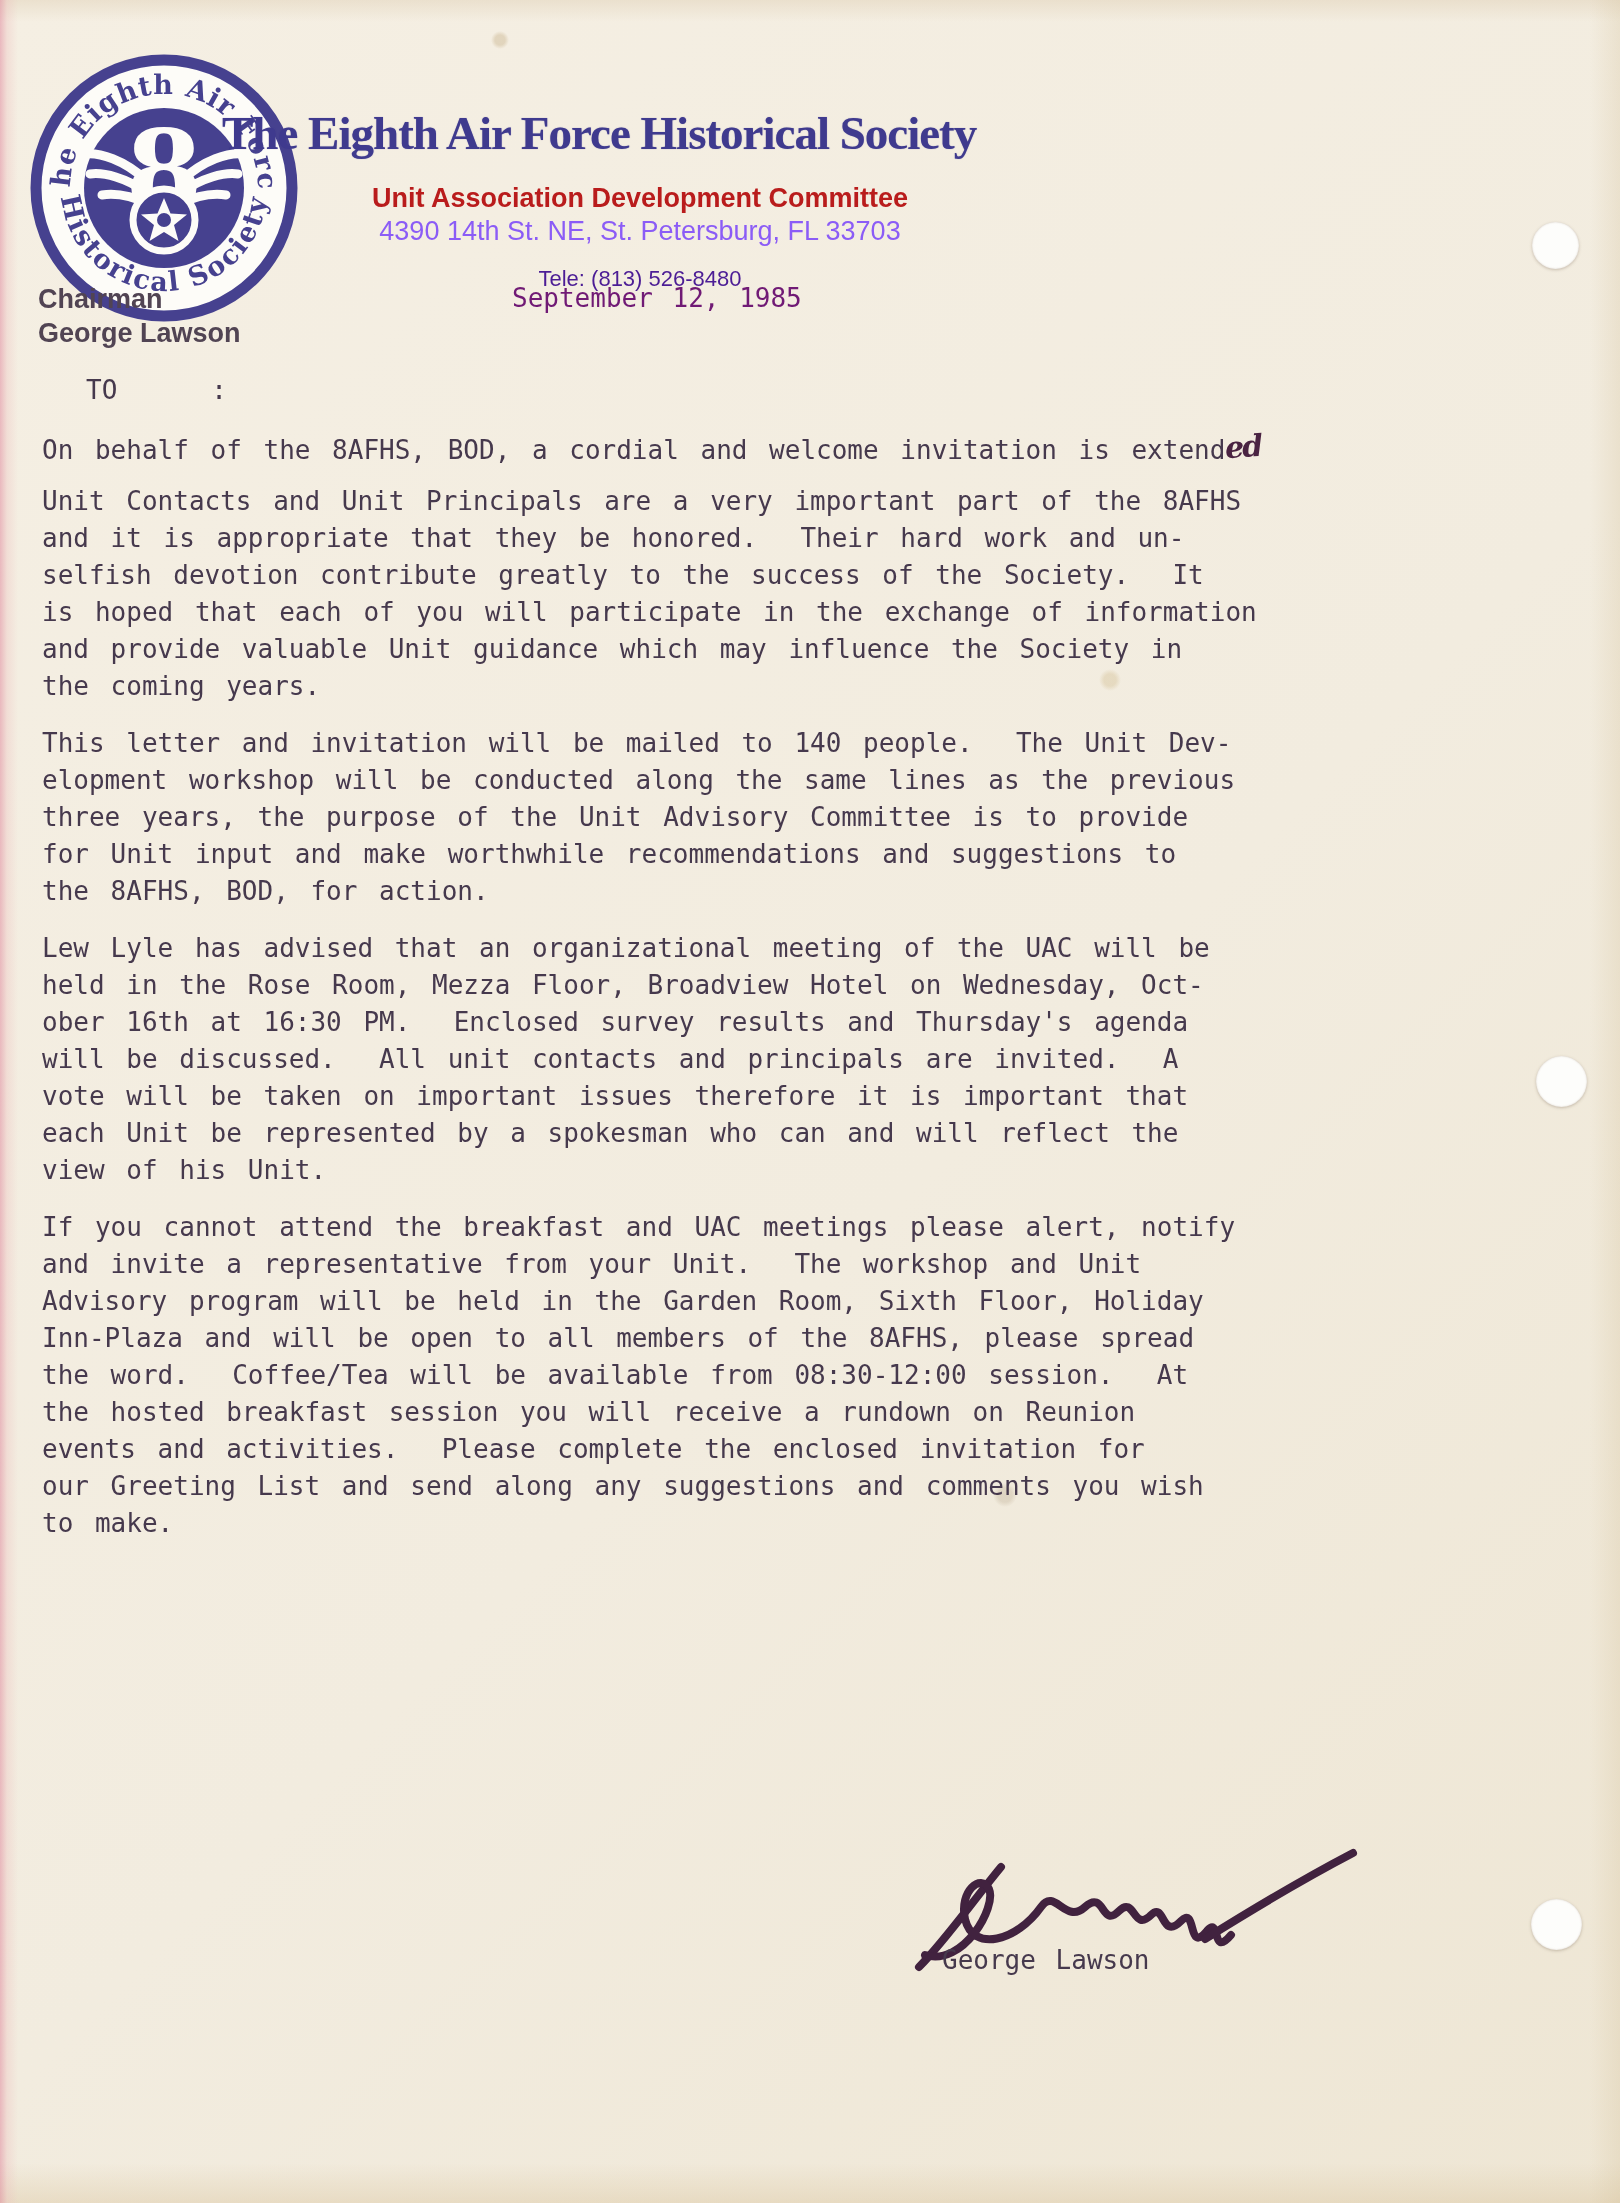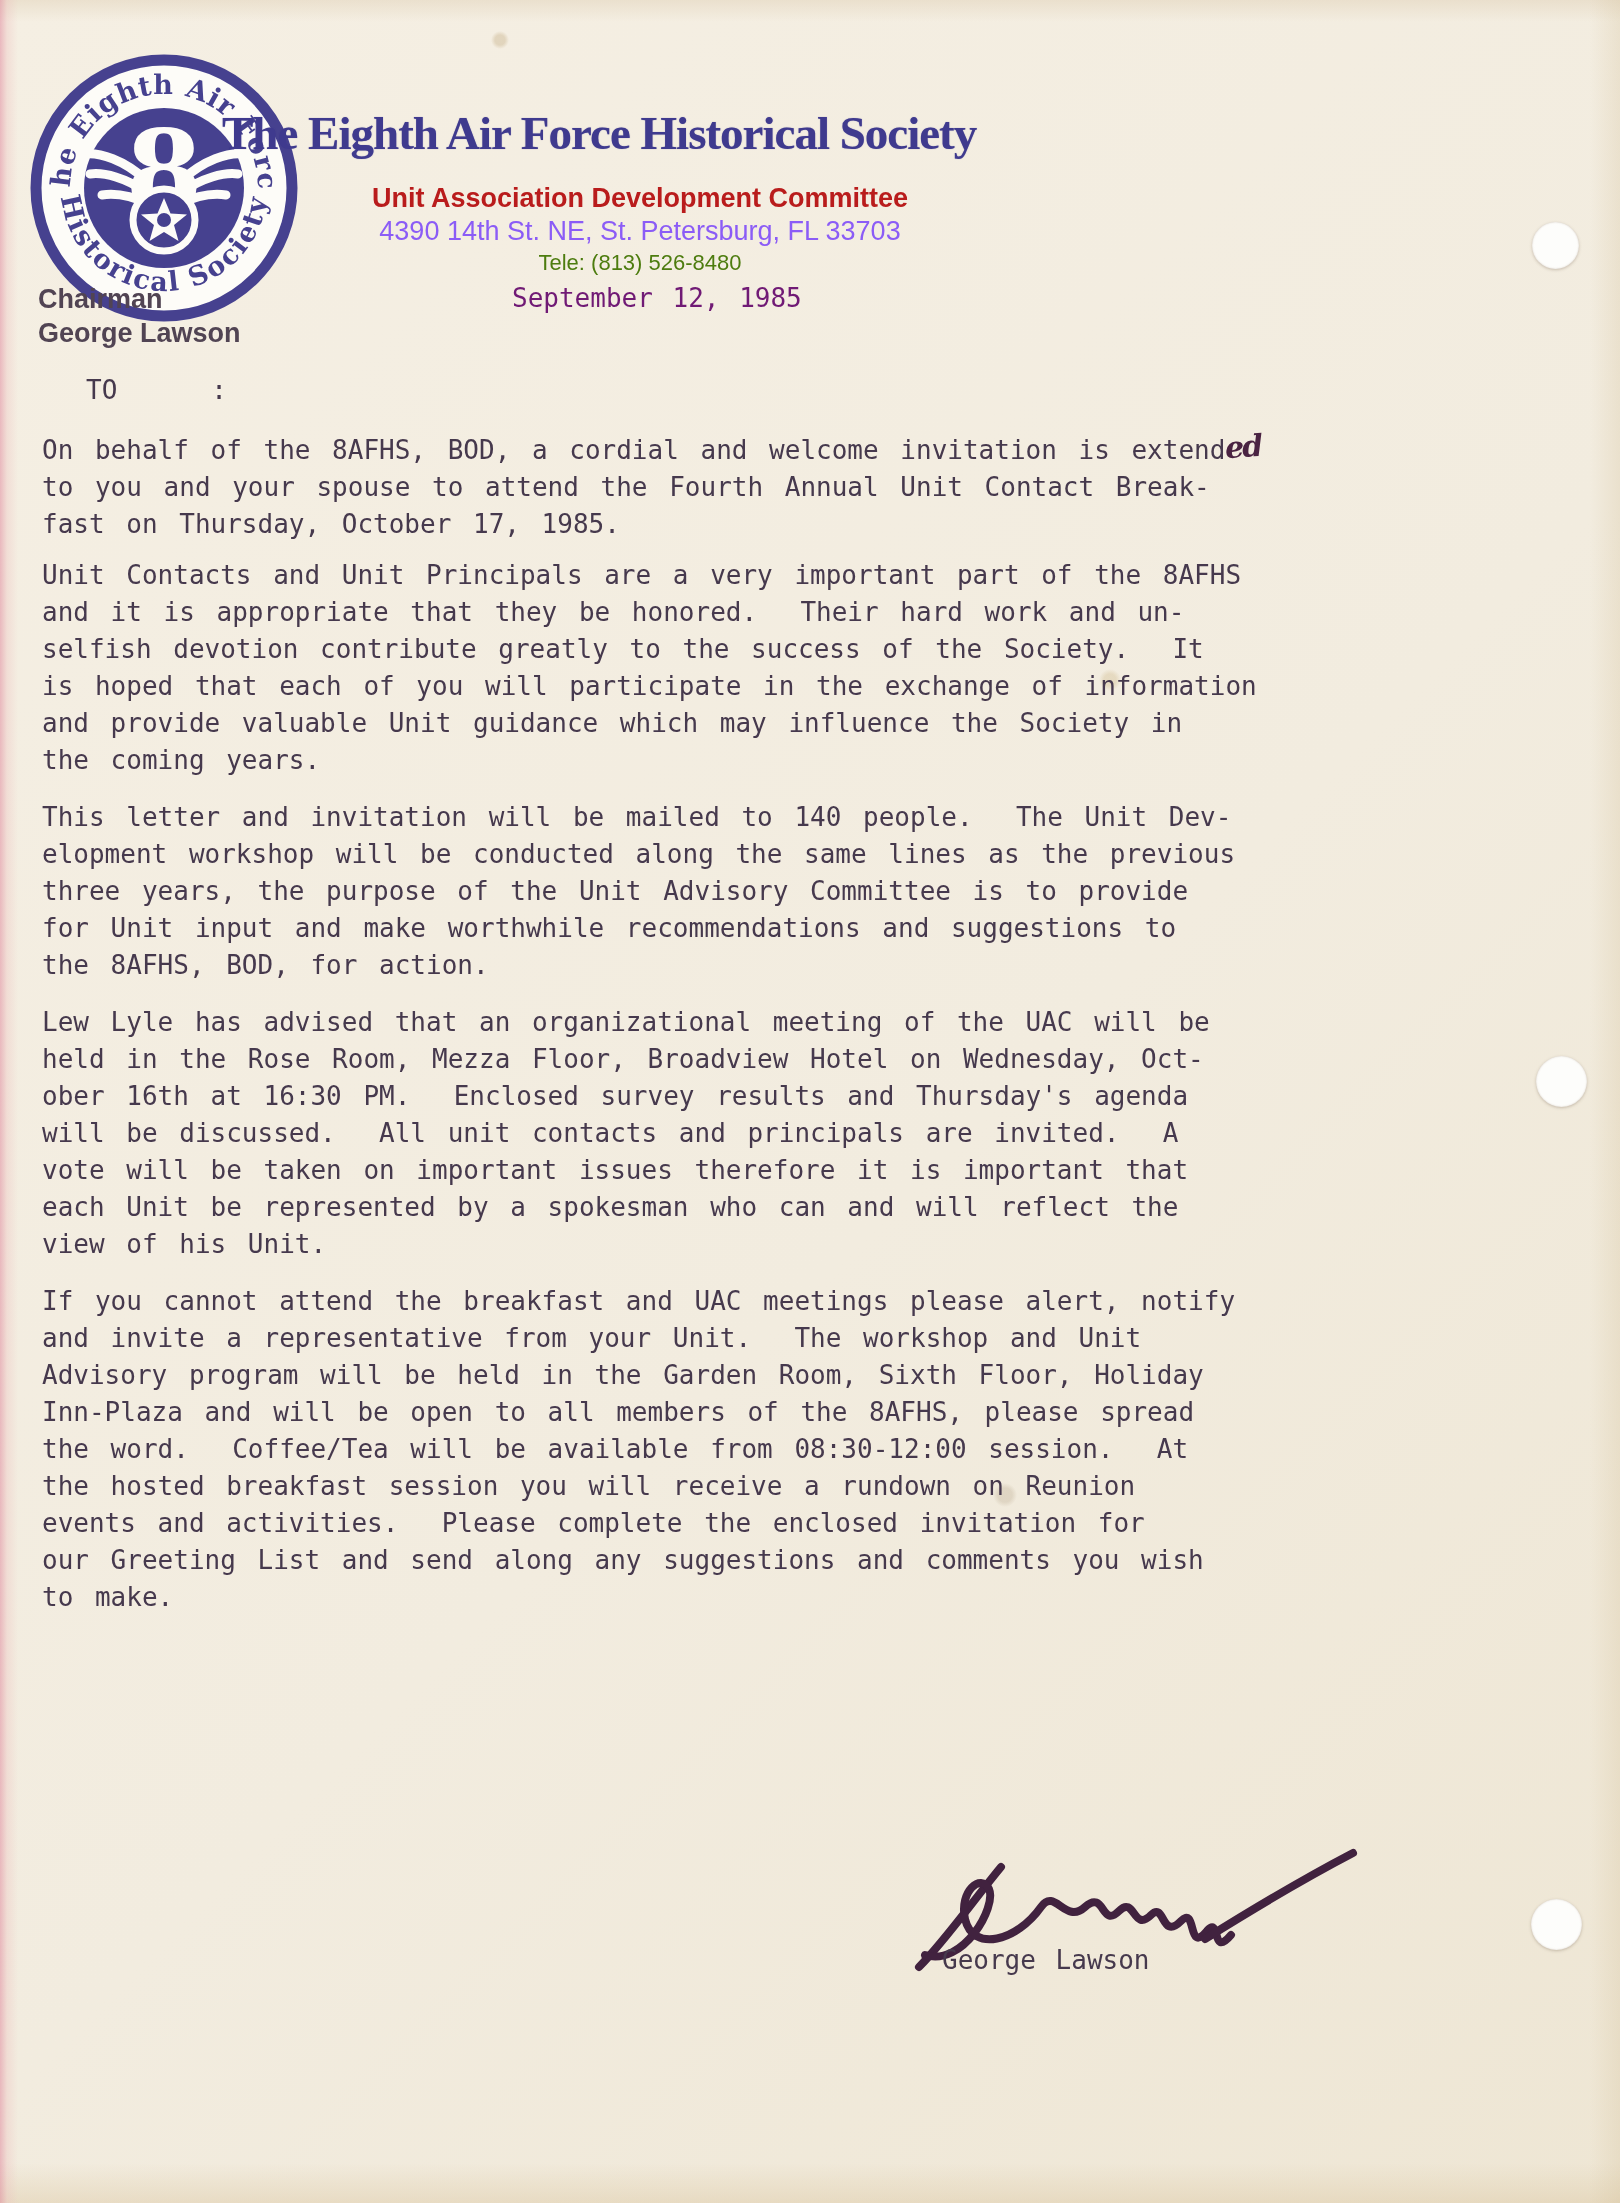--- a/index.html
+++ b/index.html
@@ -29,21 +29,21 @@
   .masthead-title{
     position:absolute;left:222px;top:106px;width:1080px;
     font-family:Liberation Serif, serif;font-weight:bold;
     font-size:47px;letter-spacing:-1px;color:#3f3a8e;white-space:nowrap;
     text-shadow:0 0 1px rgba(63,58,142,.5);
   }
   .subhead{position:absolute;left:230px;width:820px;text-align:center;color:#b91c1c;
     font-family:"Liberation Sans", sans-serif;}
   .committee{top:183px;font-weight:bold;font-size:27px;}
   .address{top:216px;font-size:27px;color:#8b5cf6;}
-  .phone{top:250px;font-size:22px;color:#4d7c0f;}
+  .phone{top:266px;font-size:22px;color:#4c1d95;}
   .chairman{position:absolute;left:38px;top:282px;color:#514453;
     font-family:"Liberation Sans", sans-serif;font-weight:bold;font-size:27px;line-height:34px;}
   .dateline{position:absolute;left:512px;top:283px;font-size:26px;color:#701a75;word-spacing:4px;}
   
   .letter-body{position:absolute;left:42px;top:372px;width:1520px;color:#46394d;}
   .typed{font-size:26px;line-height:37px;white-space:pre;word-spacing:6px;}
   .row{display:flex;}
   .row .lbl{flex:0 0 143px;word-spacing:0;}
   .blk-subject{margin-bottom:24px;}
   .blk-to{margin-bottom:21px;margin-left:44px;}
@@ -112,22 +112,21 @@
 
 <div class="dateline">September 12, 1985</div>
 
 <div class="letter-body">
 
 
   <div class="row typed blk-to">
     <span class="lbl">TO      :</span>
   </div>
 
-  <div class="typed blk-p1"><span>On behalf of the 8AFHS, BOD, a cordial and welcome invitation is extend</span><span class="hand-ed">ed</span><br><span>to you and your spouse to attend the Fourth Annual Unit Contact Break-
-fast on Thursday, October 17, 1985.</span></div>
+  <div class="typed blk-p1"><span>On behalf of the 8AFHS, BOD, a cordial and welcome invitation is extend</span><span class="hand-ed">ed</span><br></div>
 
 
   <div class="typed blk-p">Unit Contacts and Unit Principals are a very important part of the 8AFHS
 and it is appropriate that they be honored.  Their hard work and un-
 selfish devotion contribute greatly to the success of the Society.  It
 is hoped that each of you will participate in the exchange of information
 and provide valuable Unit guidance which may influence the Society in
 the coming years.</div>
   <div class="typed blk-p">This letter and invitation will be mailed to 140 people.  The Unit Dev-
 elopment workshop will be conducted along the same lines as the previous

